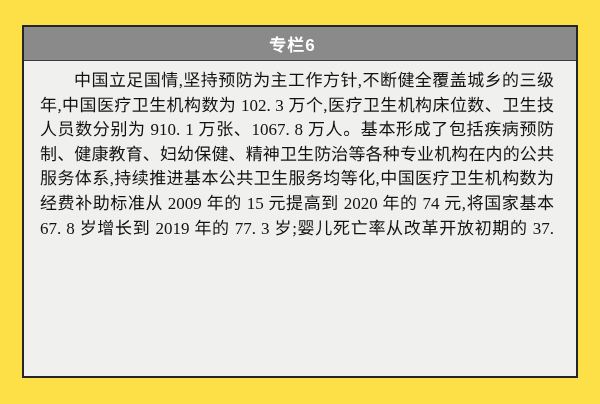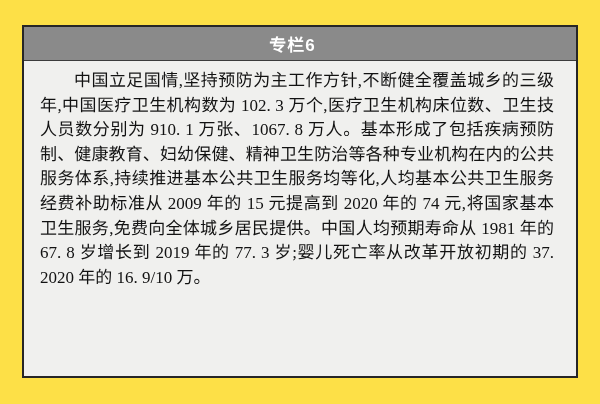--- a/index.html
+++ b/index.html
@@ -70,20 +70,18 @@
 <div class="page">
   <div class="panel">
     <div class="panel-header">
       <span class="header-label">专栏6</span>
     </div>
     <div class="panel-body">
       <div class="line first">中国立足国情,坚持预防为主工作方针,不断健全覆盖城乡的三级</div>
       <div class="line">年,中国医疗卫生机构数为 102. 3 万个,医疗卫生机构床位数、卫生技术</div>
       <div class="line">人员数分别为 910. 1 万张、1067. 8 万人。基本形成了包括疾病预防控</div>
       <div class="line">制、健康教育、妇幼保健、精神卫生防治等各种专业机构在内的公共卫生</div>
-      <div class="line">服务体系,持续推进基本公共卫生服务均等化,人均基本公共卫生服务</div>
+      <div class="line">服务体系,持续推进基本公共卫生服务均等化,中国医疗卫生机构数为</div>
       <div class="line">经费补助标准从 2009 年的 15 元提高到 2020 年的 74 元,将国家基本公</div>
-      <div class="line">卫生服务,免费向全体城乡居民提供。中国人均预期寿命从 1981 年的</div>
       <div class="line">67. 8 岁增长到 2019 年的 77. 3 岁;婴儿死亡率从改革开放初期的 37. 6‰</div>
-      <div class="line last">2020 年的 16. 9/10 万。</div>
     </div>
   </div>
 </div>
 
 </body></html>

